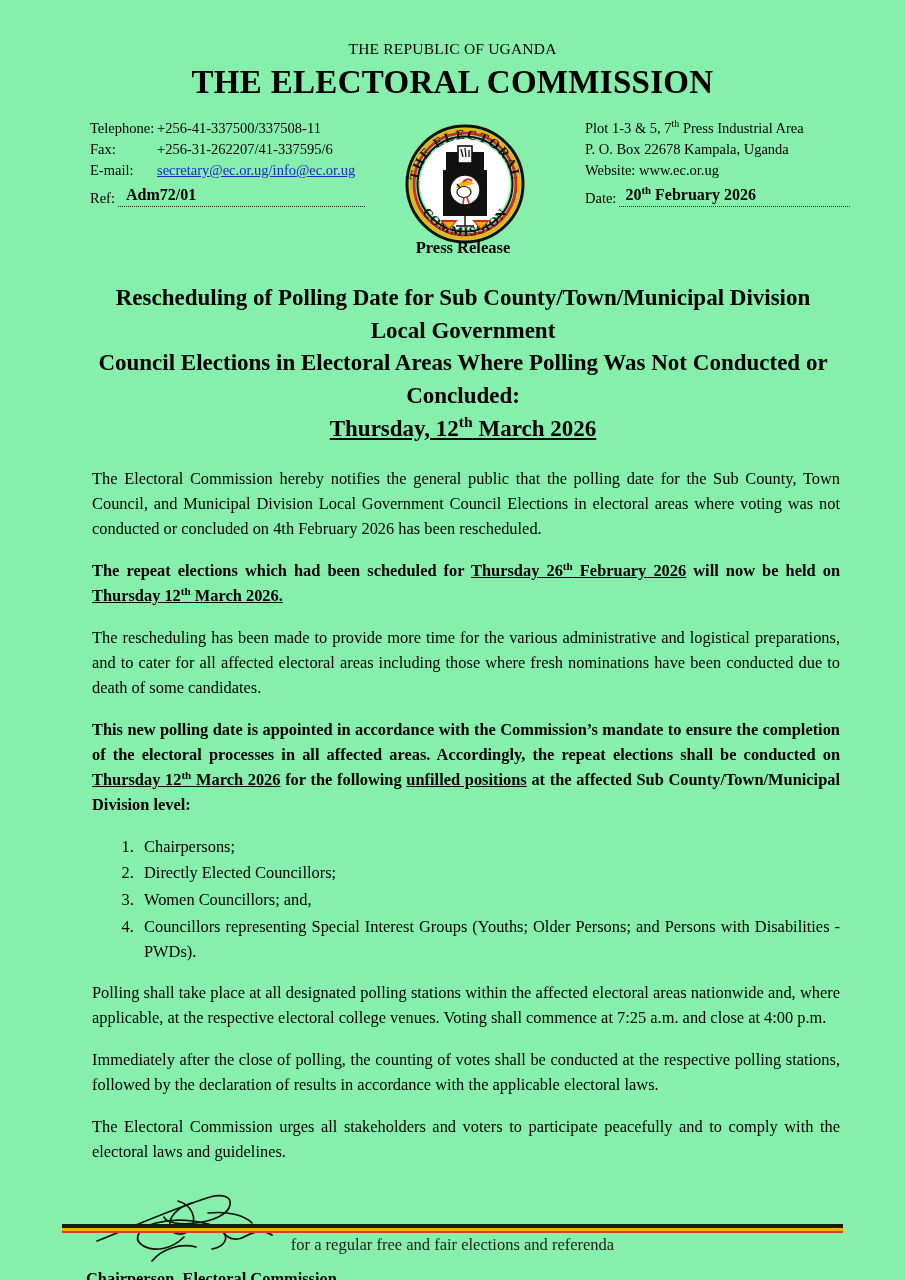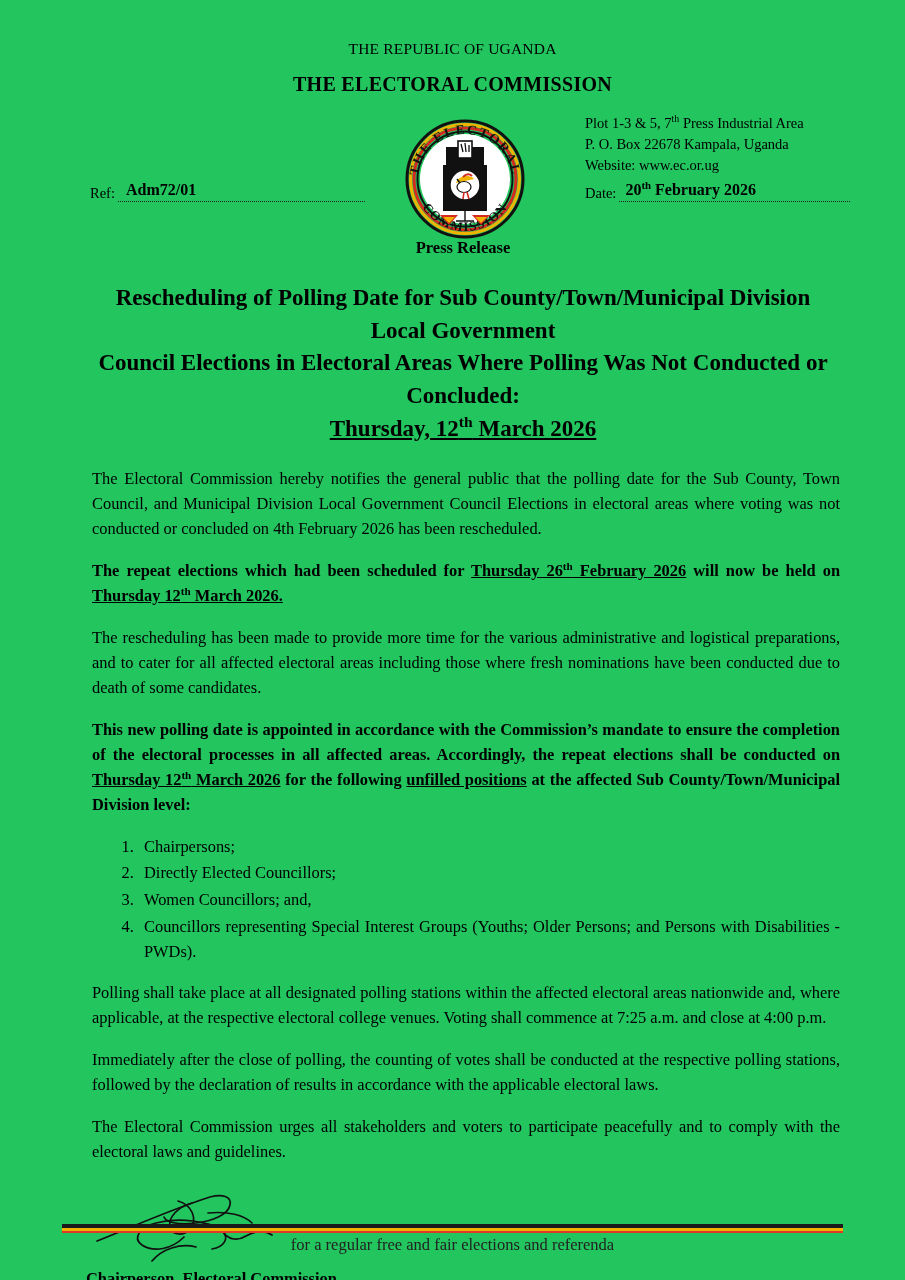--- a/index.html
+++ b/index.html
@@ -4,41 +4,41 @@
 <style>
   html, body {
     margin: 0;
     padding: 0;
     background: #ffffff;
   }
   .page {
     position: relative;
     width: 905px;
     height: 1280px;
-    background: #22c55e;
+    background: #86efac;
     font-family: "Liberation Serif", "DejaVu Serif", serif;
     color: #000000;
     overflow: hidden;
     box-sizing: border-box;
   }
 
   
   .republic {
     text-align: center;
     font-size: 15.5px;
     letter-spacing: 0.2px;
     padding-top: 40px;
     line-height: 1.1;
   }
   .commission-title {
     text-align: center;
-    font-size: 20px;
+    font-size: 33px;
     font-weight: bold;
     letter-spacing: 0.3px;
-    margin-top: 16px;
+    margin-top: 7px;
     line-height: 1.1;
   }
 
   .header-row {
     position: relative;
     margin-top: 18px;
     height: 112px;
   }
   .contact-left {
     position: absolute;
@@ -211,20 +211,34 @@
 </head>
 <body>
 
 <div class="page">
 
   <div class="republic">THE REPUBLIC OF UGANDA</div>
   <div class="commission-title">THE ELECTORAL COMMISSION</div>
 
   <div class="header-row">
 
+    <div class="contact-left">
+      <div class="crow">
+        <span class="clabel">Telephone:</span>
+        <span class="cvalue">+256-41-337500/337508-11</span>
+      </div>
+      <div class="crow">
+        <span class="clabel">Fax:</span>
+        <span class="cvalue">+256-31-262207/41-337595/6</span>
+      </div>
+      <div class="crow">
+        <span class="clabel">E-mail:</span>
+        <span class="cvalue email-link">secretary@ec.or.ug/info@ec.or.ug</span>
+      </div>
+    </div>
 
     <div class="logo-wrap">
       <svg viewBox="0 0 134 132" width="134" height="132" aria-hidden="true">
         <defs>
           <path id="arcTop" d="M 20,70 A 47,47 0 0 1 114,70" fill="none"></path>
           <path id="arcBottom" d="M 17,70 A 50,50 0 0 0 117,70" fill="none"></path>
         </defs>
 
         <circle cx="67" cy="68" r="58" fill="none" stroke="#111111" stroke-width="3"></circle>
         <circle cx="67" cy="68" r="54.5" fill="none" stroke="#f0b400" stroke-width="3"></circle>

